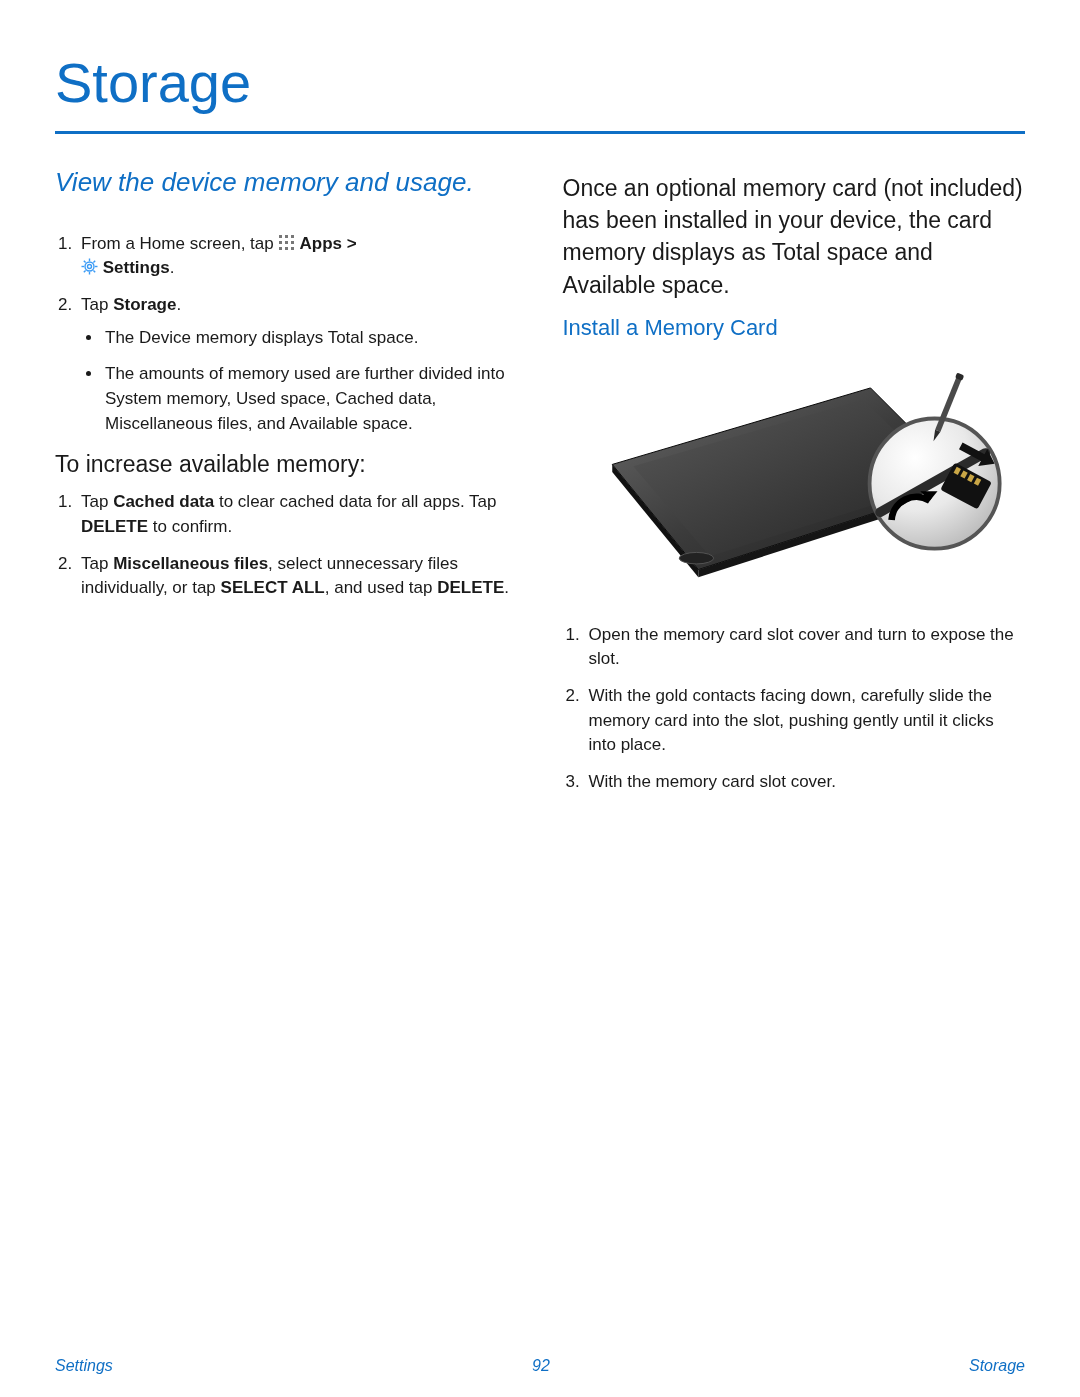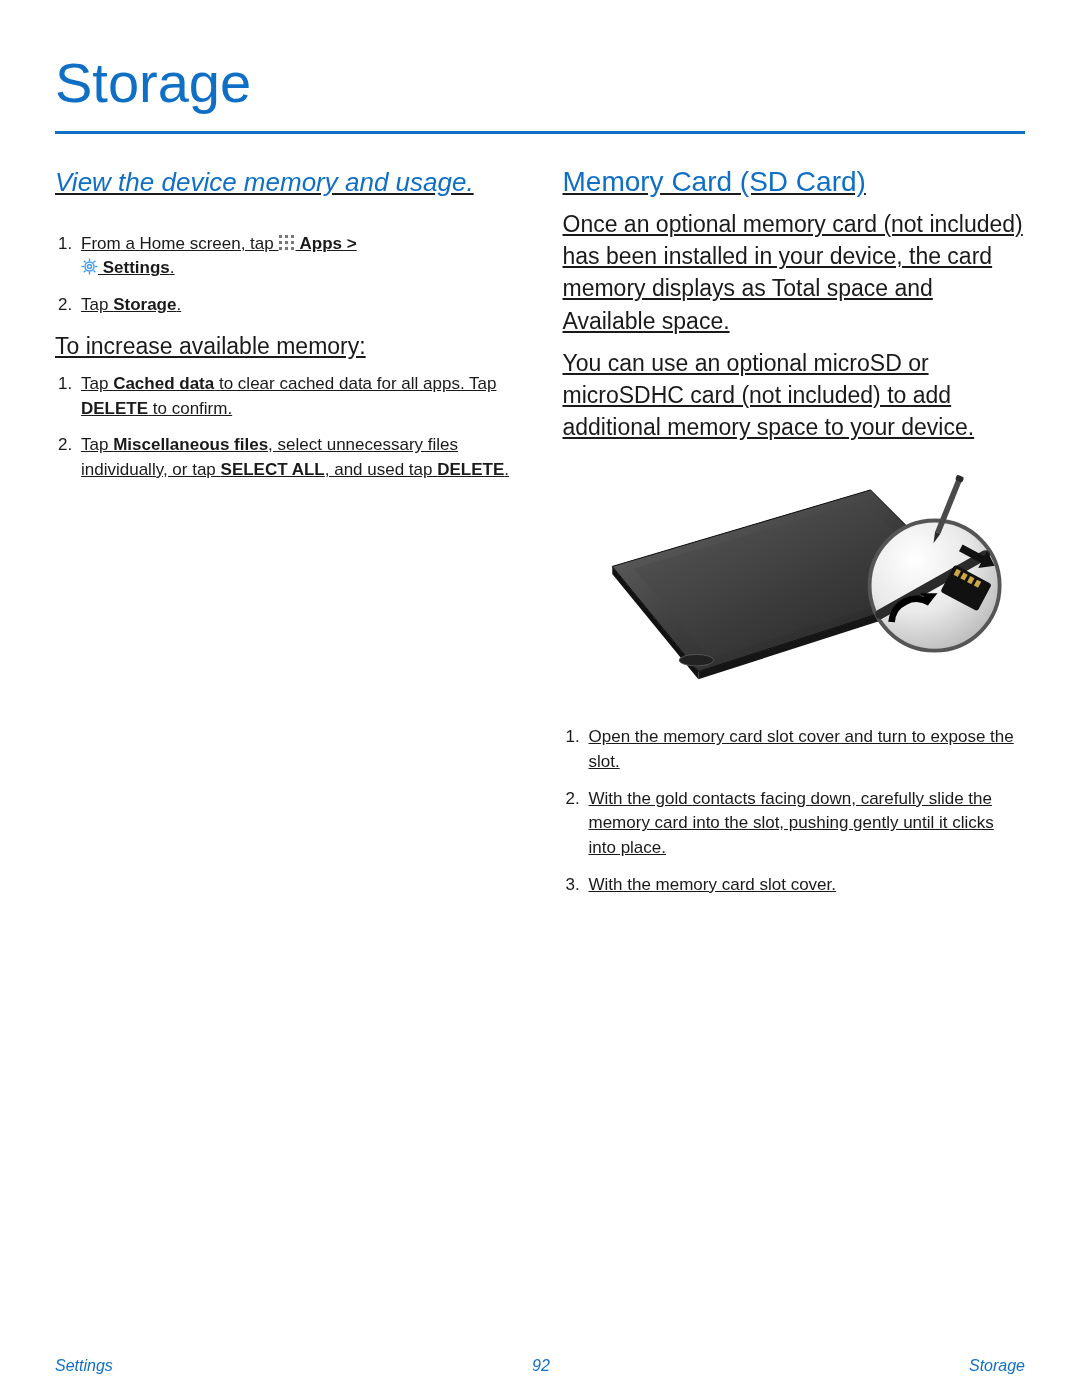--- a/index.html
+++ b/index.html
@@ -23,21 +23,20 @@
     letter-spacing: 0px;
   }
   .rule {
     border: none;
     border-top: 3px solid #0f6fc5;
     margin: 0 0 32px 0;
   }
   .columns {
     display: flex;
     gap: 45px;
-    text-decoration: underline;
   }
   .col { flex: 1 1 0; }
   .intro {
     font-size: 26px;
     font-style: italic;
     color: #0f6fc5;
     line-height: 1.3;
     margin: 0 0 32px 0;
   }
   .h2 {
@@ -134,37 +133,40 @@
                 <line x1="0.5" y1="8.5" x2="3" y2="8.5"></line>
                 <line x1="14" y1="8.5" x2="16.5" y2="8.5"></line>
                 <line x1="2.8" y1="2.8" x2="4.6" y2="4.6"></line>
                 <line x1="12.4" y1="12.4" x2="14.2" y2="14.2"></line>
                 <line x1="2.8" y1="14.2" x2="4.6" y2="12.4"></line>
                 <line x1="12.4" y1="4.6" x2="14.2" y2="2.8"></line>
               </svg></span><span class="b"> Settings</span><span>.</span>
         </li>
         <li>
           <span>Tap </span><span class="b">Storage</span><span>.</span>
+          <ul class="bullets">
+            <li>The Device memory displays Total space.</li>
+            <li>The amounts of memory used are further divided into System memory, Used space, Cached data, Miscellaneous files, and Available space.</li>
+          </ul>
         </li>
       </ol>
       <p class="body-text">To increase available memory:</p>
       <ol class="steps">
         <li>
           <span>Tap </span><span class="b">Cached data</span><span> to clear cached data for all apps. Tap </span><span class="b">DELETE</span><span> to confirm.</span>
         </li>
         <li>
           <span>Tap </span><span class="b">Miscellaneous files</span><span>, select unnecessary files individually, or tap </span><span class="b">SELECT ALL</span><span>, and used tap </span><span class="b">DELETE</span><span>.</span>
         </li>
       </ol>
     </div>
 
     <div class="col">
-      <h2 class="h2" style="margin-top:0">Memory Card (SD Card)</h2>
       <p class="body-text">Once an optional memory card (not included) has been installed in your device, the card memory displays as Total space and Available space.</p>
-      <p class="body-text">You can use an optional microSD or microSDHC card (not included) to add additional memory space to your device.</p>
+      <h3 class="h3">Install a Memory Card</h3>
 
       <div class="tablet-figure">
         <svg viewBox="0 0 460 240" width="440" height="230">
           <defs>
             <linearGradient id="tabGrad" x1="0" y1="0" x2="1" y2="1">
               <stop offset="0" stop-color="#6b6b6b"></stop>
               <stop offset="0.5" stop-color="#3b3b3b"></stop>
               <stop offset="1" stop-color="#1b1b1b"></stop>
             </linearGradient>
             <linearGradient id="screenGrad" x1="0" y1="0" x2="1" y2="1">

